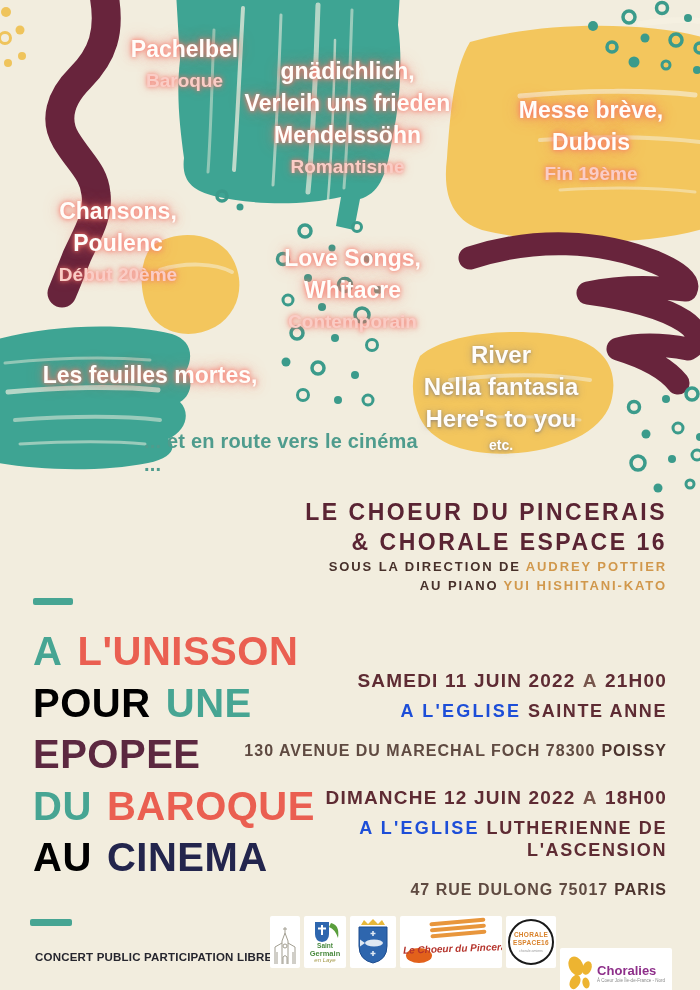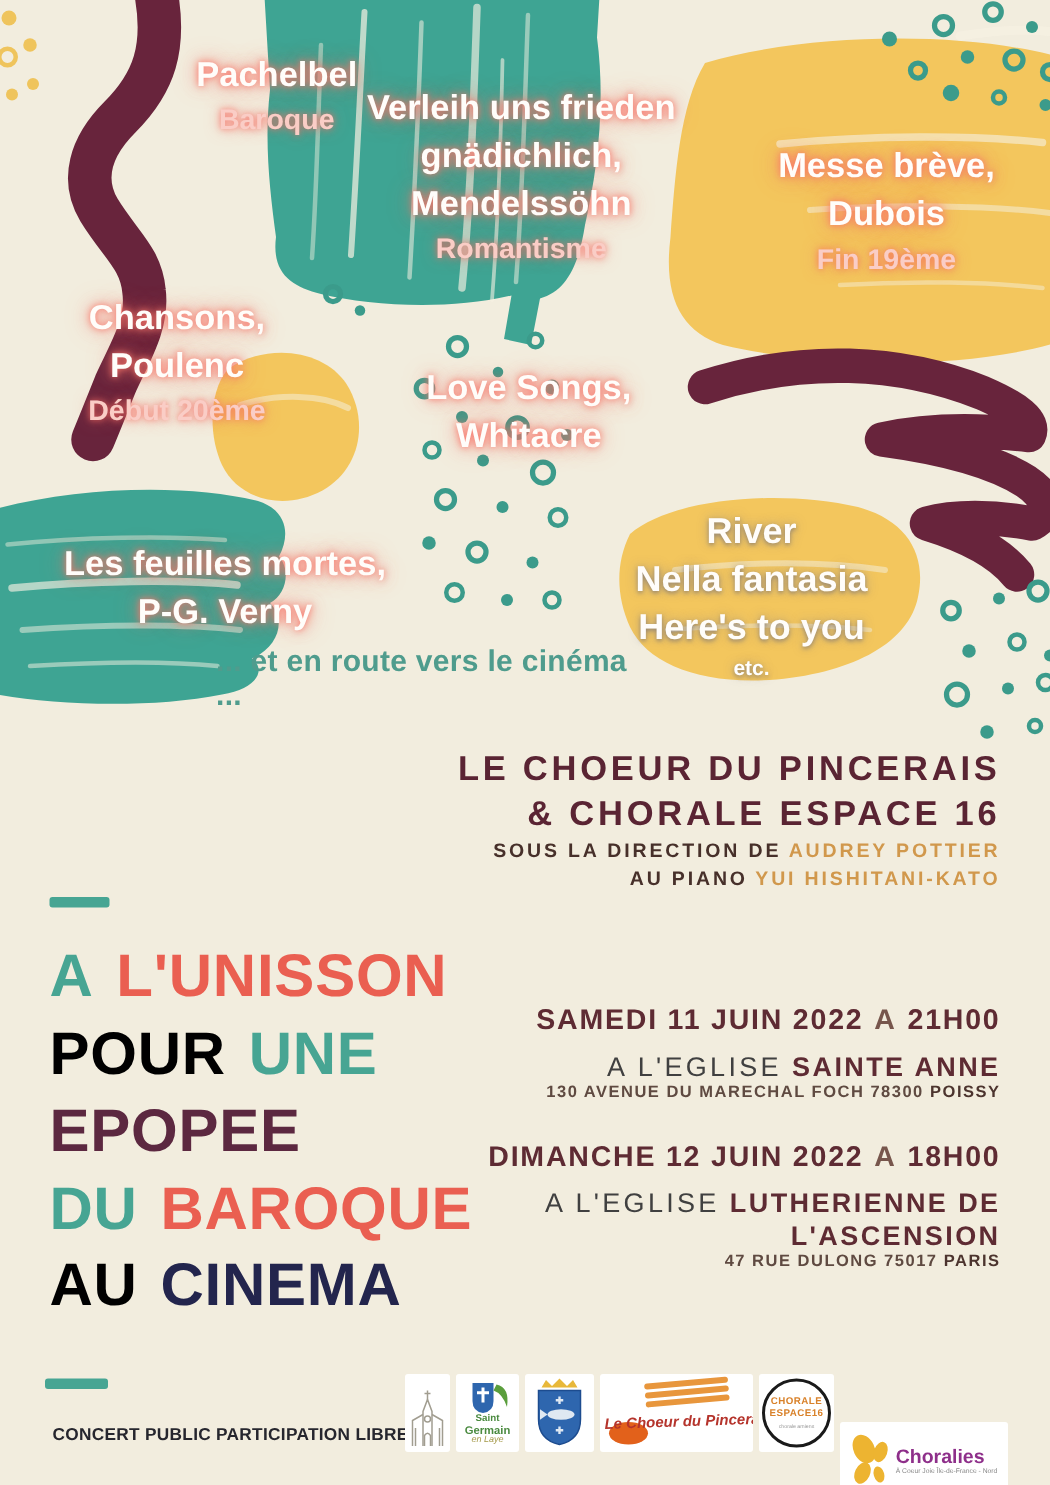--- a/index.html
+++ b/index.html
@@ -48,22 +48,22 @@
     position:absolute;z-index:3;left:33px;top:626px;
     font-size:40px;font-weight:800;line-height:51.5px;letter-spacing:.5px;white-space:nowrap;
   }
   .c-teal{color:#47A593;} .c-coral{color:#EA5F51;} .c-yellow{color:#000000;}
   .c-wine{color:#5C2840;} .c-navy{color:#23254D;}
   
   .events{position:absolute;z-index:3;right:33px;top:670px;text-align:right;color:#5E2B33;}
   .ev-date{font-size:19px;font-weight:800;letter-spacing:1.2px;line-height:22px;}
   .ev-date .conj{font-weight:600;color:#77564C;}
   .ev-venue{font-size:18px;font-weight:800;letter-spacing:1.6px;line-height:22px;margin-top:8px;}
-  .ev-venue .prefix{font-weight:400;color:#404040;letter-spacing:2.2px;}
-  .ev-addr{font-size:11px;font-weight:600;letter-spacing:1px;color:#5F4A41;margin-top:0;}
+  .ev-venue .prefix{font-weight:700;color:#1d4ed8;letter-spacing:2.2px;}
+  .ev-addr{font-size:16px;font-weight:600;letter-spacing:1px;color:#5F4A41;margin-top:20px;}
   .ev-addr .city{font-weight:800;color:#4C342E;}
   .ev2{margin-top:27px;}
   
   .footer-note{
     position:absolute;z-index:3;left:35px;top:951px;
     font-size:11.5px;font-weight:800;color:#26262E;letter-spacing:.2px;white-space:nowrap;
   }
   .logos{position:absolute;z-index:3;left:270px;top:916px;display:flex;gap:4px;}
   .logo-box{background:#fff;border-radius:2px;height:52px;display:flex;align-items:center;justify-content:center;overflow:hidden;}
   .lb-church{width:30px;}
@@ -205,46 +205,46 @@
       <circle cx="690" cy="484" r="4" fill="none" stroke-width="3"></circle>
     </g>
   </svg>
 
   <div class="prog" id="p-canon">
     <div>Pachelbel</div>
     <div class="era">Baroque</div>
   </div>
 
   <div class="prog" id="p-verleih">
+    <div>gnädichlich,</div>
     <div>Verleih uns frieden</div>
-    <div>gnädichlich,</div>
     <div>Mendelssöhn</div>
     <div class="era">Romantisme</div>
   </div>
 
   <div class="prog" id="p-messe">
     <div>Messe brève,</div>
     <div>Dubois</div>
     <div class="era">Fin 19ème</div>
   </div>
 
   <div class="prog" id="p-chansons">
     <div>Chansons,</div>
     <div>Poulenc</div>
     <div class="era">Début 20ème</div>
   </div>
 
   <div class="prog" id="p-love">
     <div>Love Songs,</div>
     <div>Whitacre</div>
+    <div class="era">Contemporain</div>
   </div>
 
   <div class="prog" id="p-feuilles">
     <div>Les feuilles mortes,</div>
-    <div>P-G. Verny</div>
   </div>
 
   <div class="prog" id="p-river">
     <div>River</div>
     <div>Nella fantasia</div>
     <div>Here's to you</div>
     <div class="etc">etc.</div>
   </div>
 
   <div class="note-cinema">... et en route vers le cinéma ...</div>

